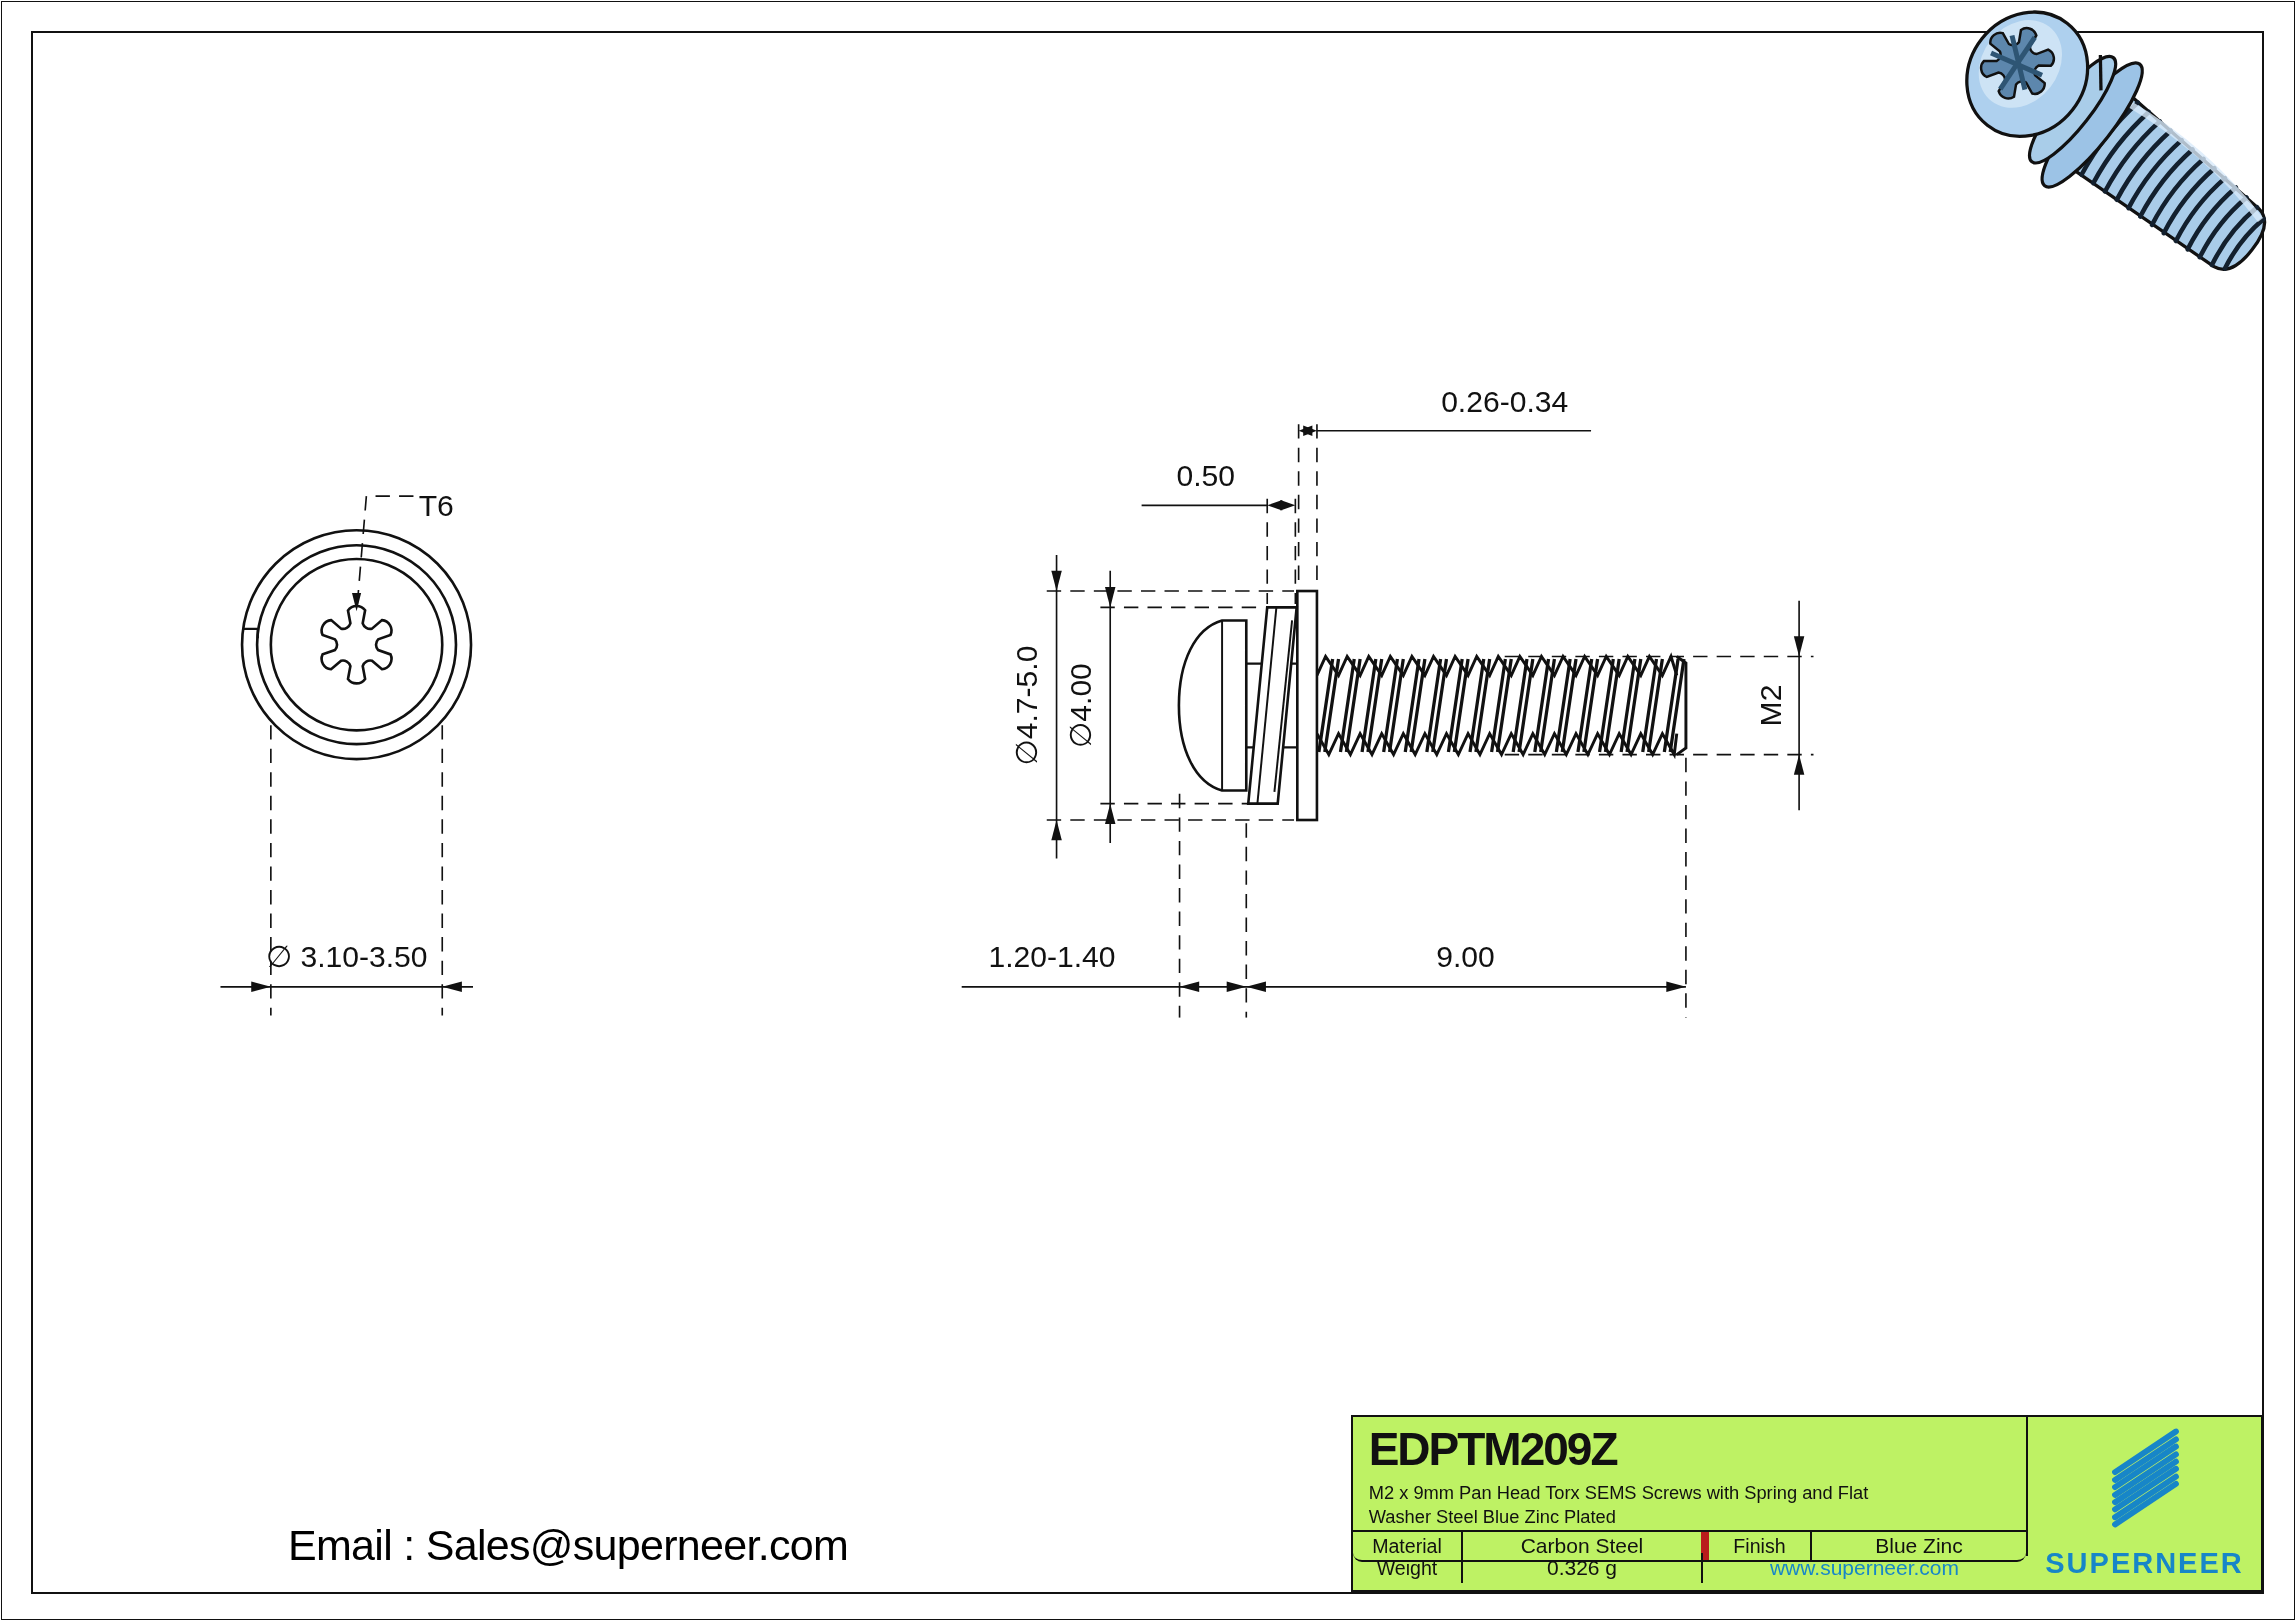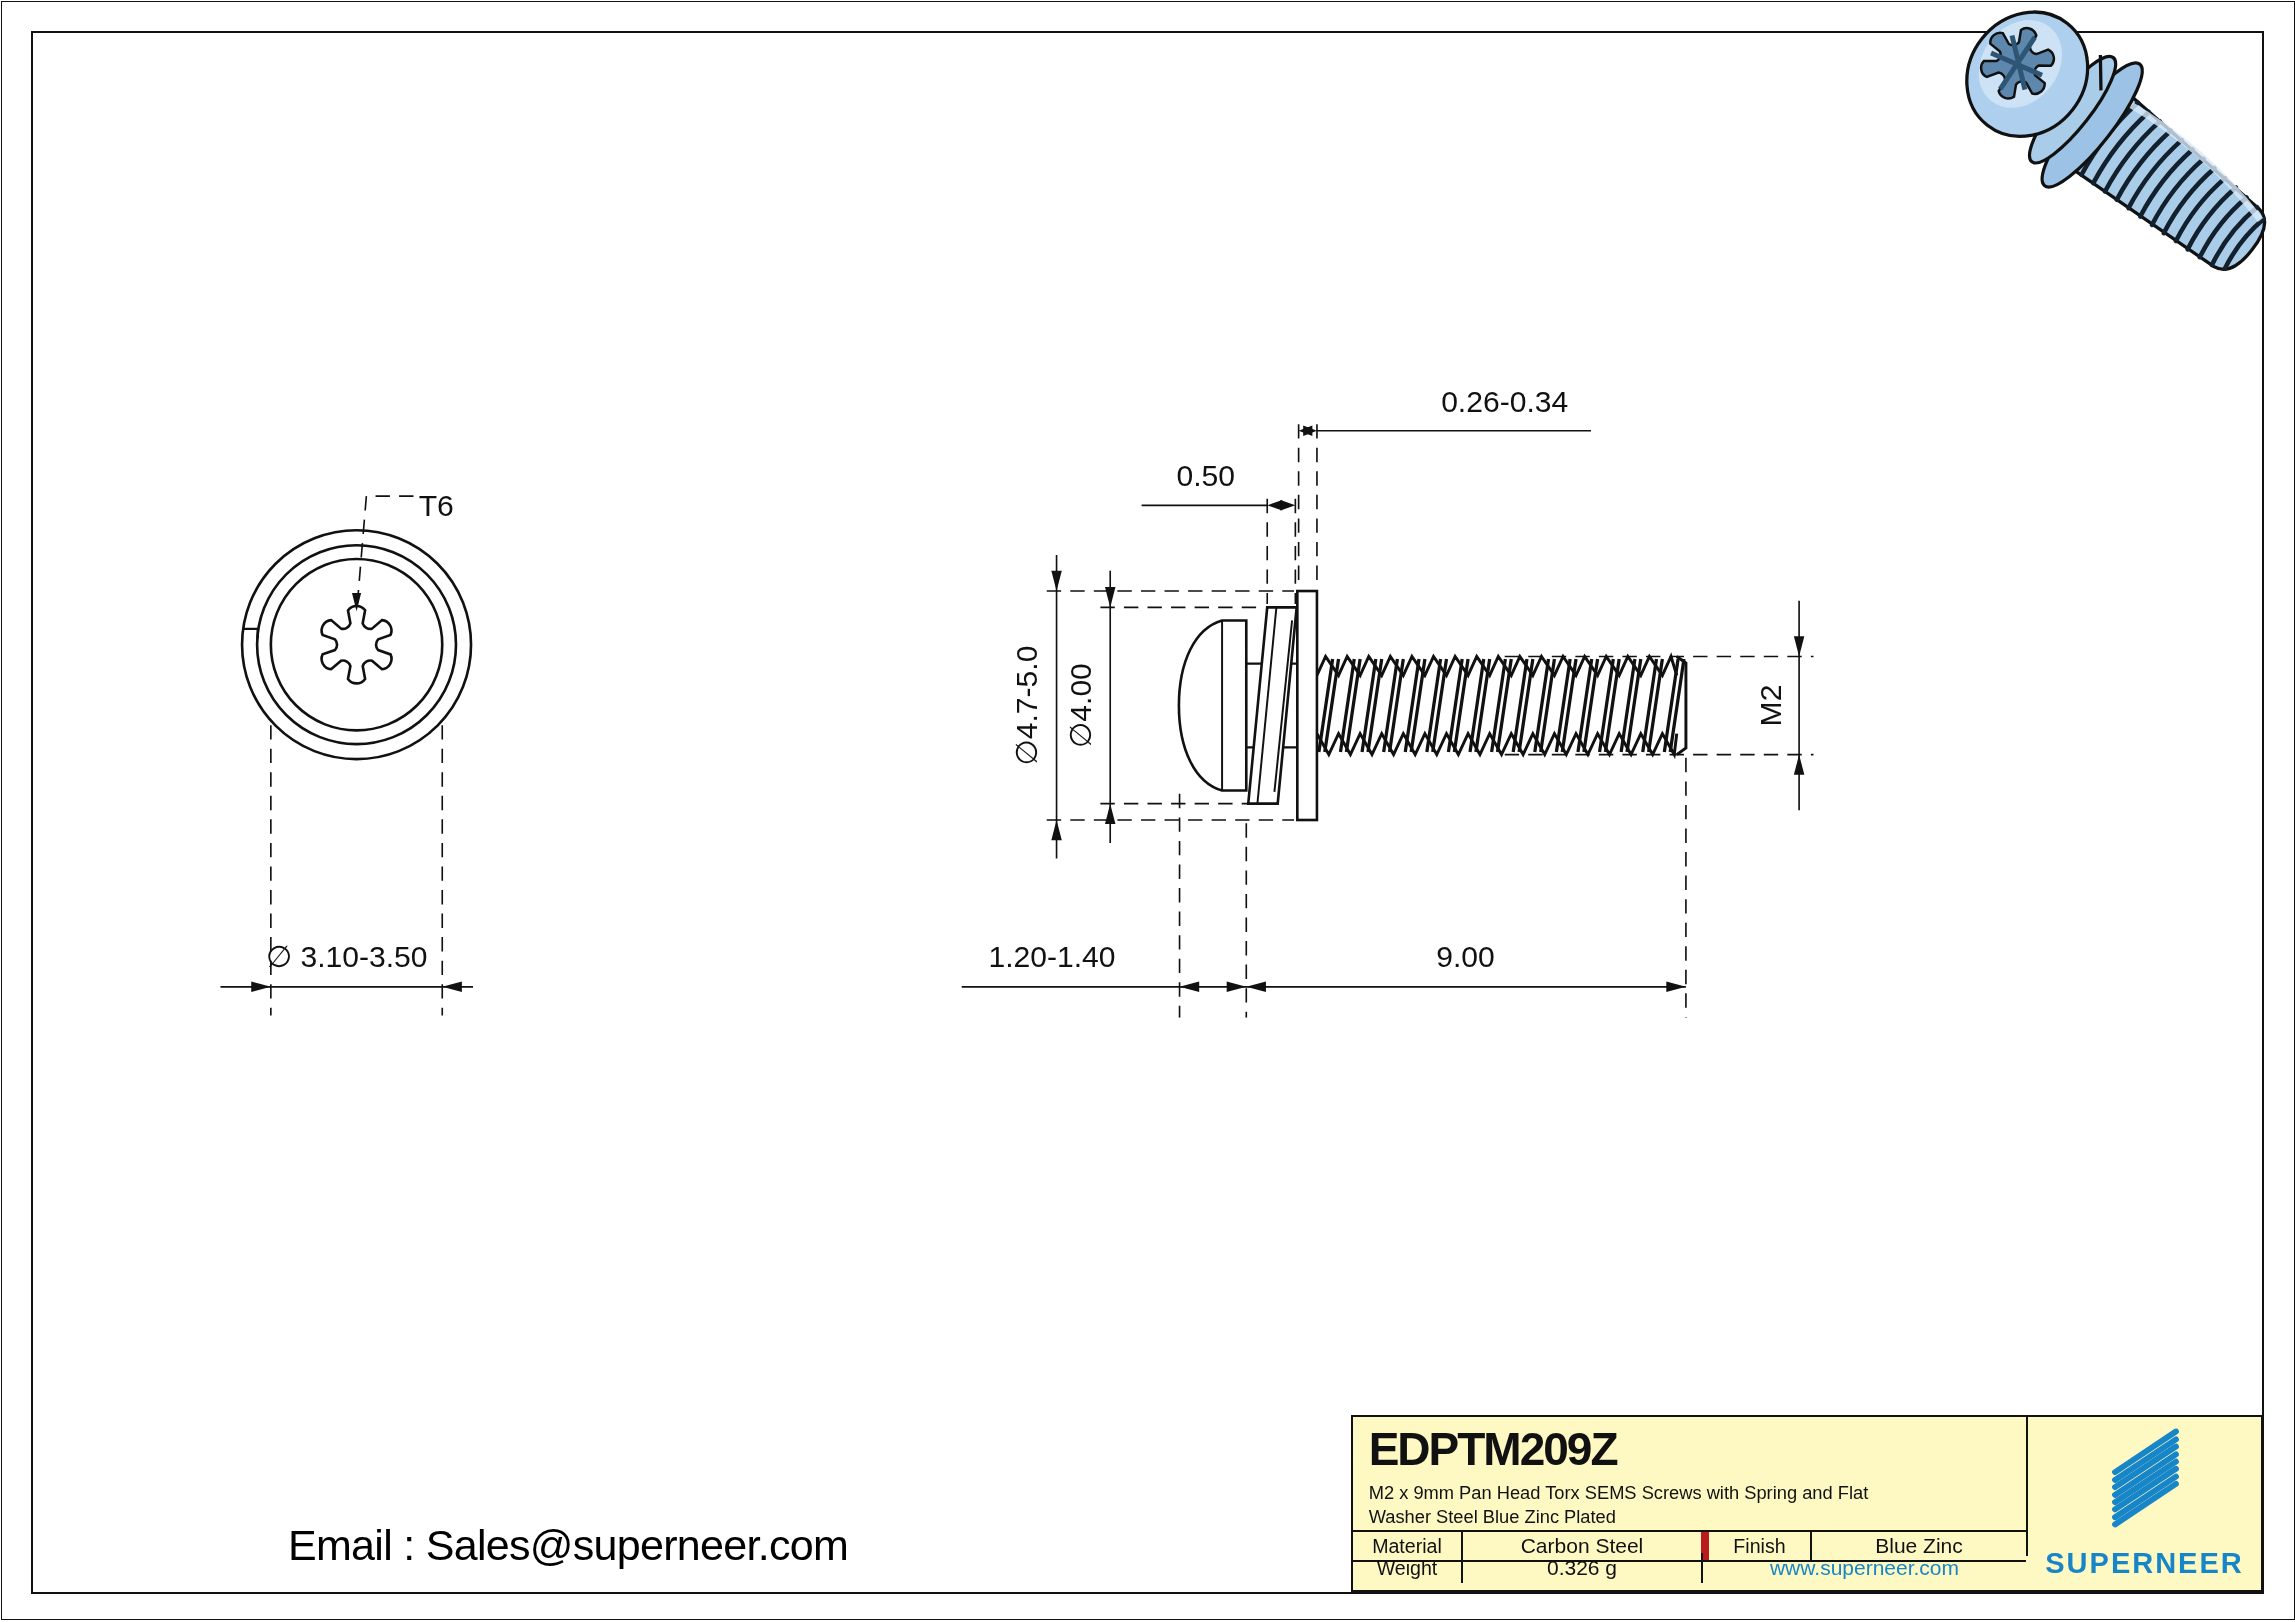--- a/index.html
+++ b/index.html
@@ -5,26 +5,26 @@
   html,body{margin:0;padding:0;background:#e8e8e8;}
   #page{position:relative;width:2295px;height:1623px;background:#ffffff;
         font-family:"Liberation Sans","DejaVu Sans",sans-serif;color:#111;overflow:hidden;}
   .outer-border{position:absolute;left:0.7px;top:0.7px;width:2292px;height:1617px;border:1.3px solid #111;}
   .frame{position:absolute;left:31px;top:31px;width:2229px;height:1559px;border:2px solid #111;}
   svg text{font-family:"Liberation Sans","DejaVu Sans",sans-serif;}
   .dim{font-size:46px;fill:#111;}
   .email{position:absolute;left:275px;top:1521px;font-size:43px;letter-spacing:-0.7px;color:#000;margin-left:13px;}
   
   .tblock{position:absolute;left:1351px;top:1415px;width:912px;height:177px;
-          border:2px solid #111;box-sizing:border-box;background:#fef9c3;padding-left:27px;}
+          border:2px solid #111;box-sizing:border-box;background:#bef264;padding-left:27px;}
   .tb-title{position:absolute;left:0;top:0;width:673px;height:115px;border-bottom:2px solid #111;
             box-sizing:border-box;padding:9.2px 0 0 15.7px;}
   .part-number{font-size:46px;font-weight:bold;letter-spacing:-2px;line-height:47px;}
   .desc{font-size:18.3px;line-height:23.6px;margin-top:8px;}
-  .tb-row{position:absolute;left:0;width:673px;height:30px;box-sizing:border-box;display:flex;}
+  .tb-row{position:absolute;left:0;width:673px;height:30px;box-sizing:border-box;display:flex;border-radius:9px;}
   .row1{top:115px;border-bottom:2px solid #111;}
   .row2{top:136px;justify-content:space-between;}
   .cell{box-sizing:border-box;display:flex;align-items:center;justify-content:center;
         font-size:19.6px;overflow:hidden;white-space:nowrap;}
   .c-label1{width:108px;}
   .c-val1{width:240px;border-left:2px solid #111;font-size:21px;}
   .c-label2{width:109px;border-left:8px solid #b91c1c;}
   .c-val2{flex:1;border-left:2px solid #111;font-size:21px;}
   .c-web{flex:1;border-left:2px solid #111;}
   .website{color:#1786c8;font-size:21px;}

